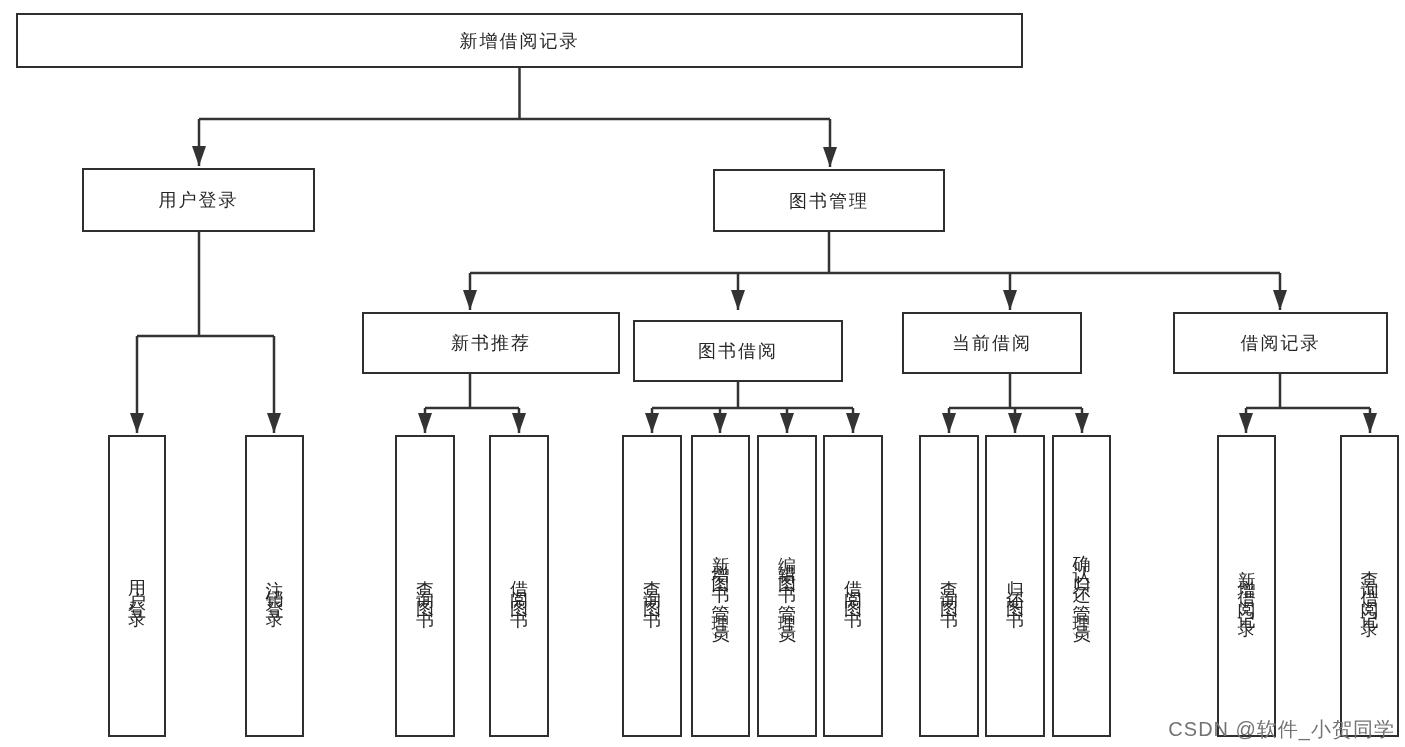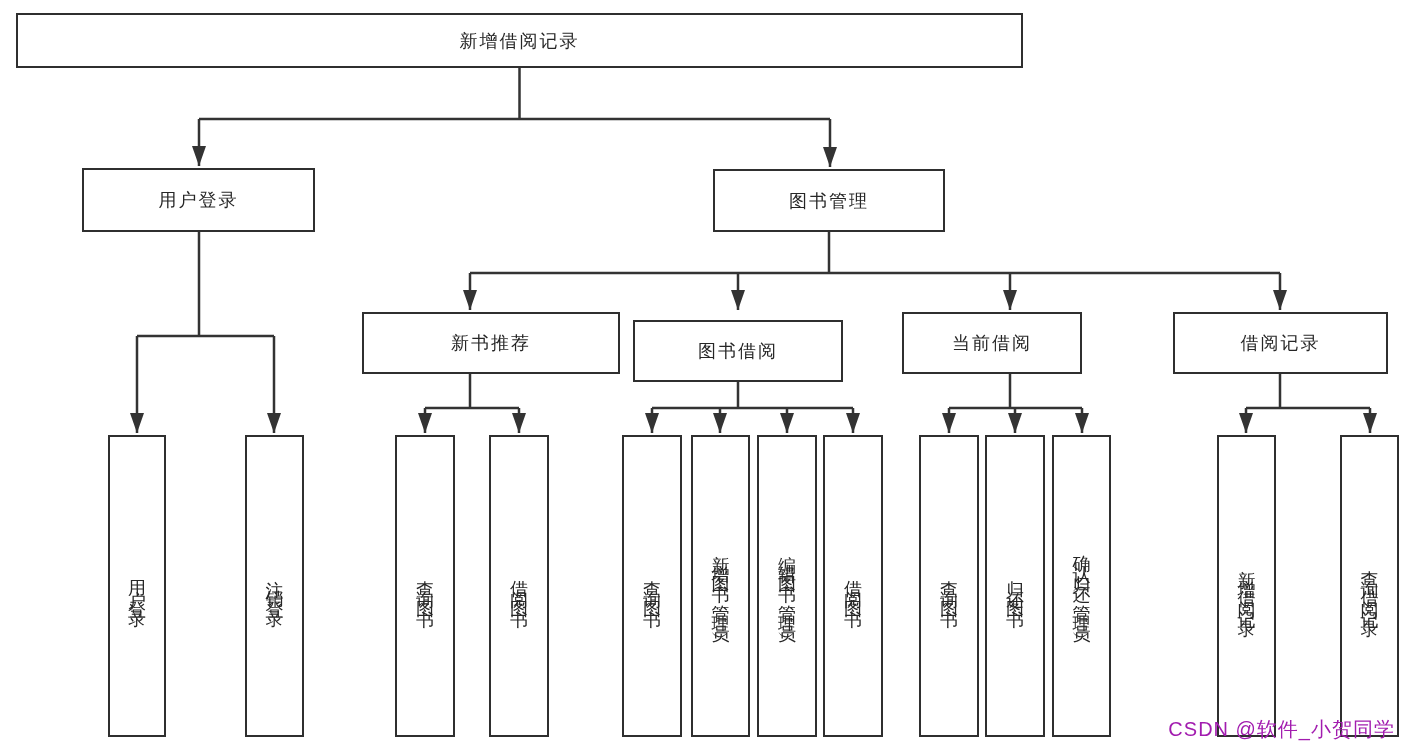--- a/index.html
+++ b/index.html
@@ -34,21 +34,21 @@
     text-orientation: mixed;
     letter-spacing: 10px;
     font-size: 18px;
     line-height: 1;
   }
   .watermark {
     position: absolute;
     right: 10px;
     bottom: 4px;
     font-size: 20px;
-    color: #a21caf;
+    color: #737373;
     letter-spacing: 1px;
     white-space: nowrap;
   }
 </style>
 </head>
 <body>
 
 <div class="stage">
 
   <svg class="wires" viewBox="0 0 1405 747" xmlns="http://www.w3.org/2000/svg">

